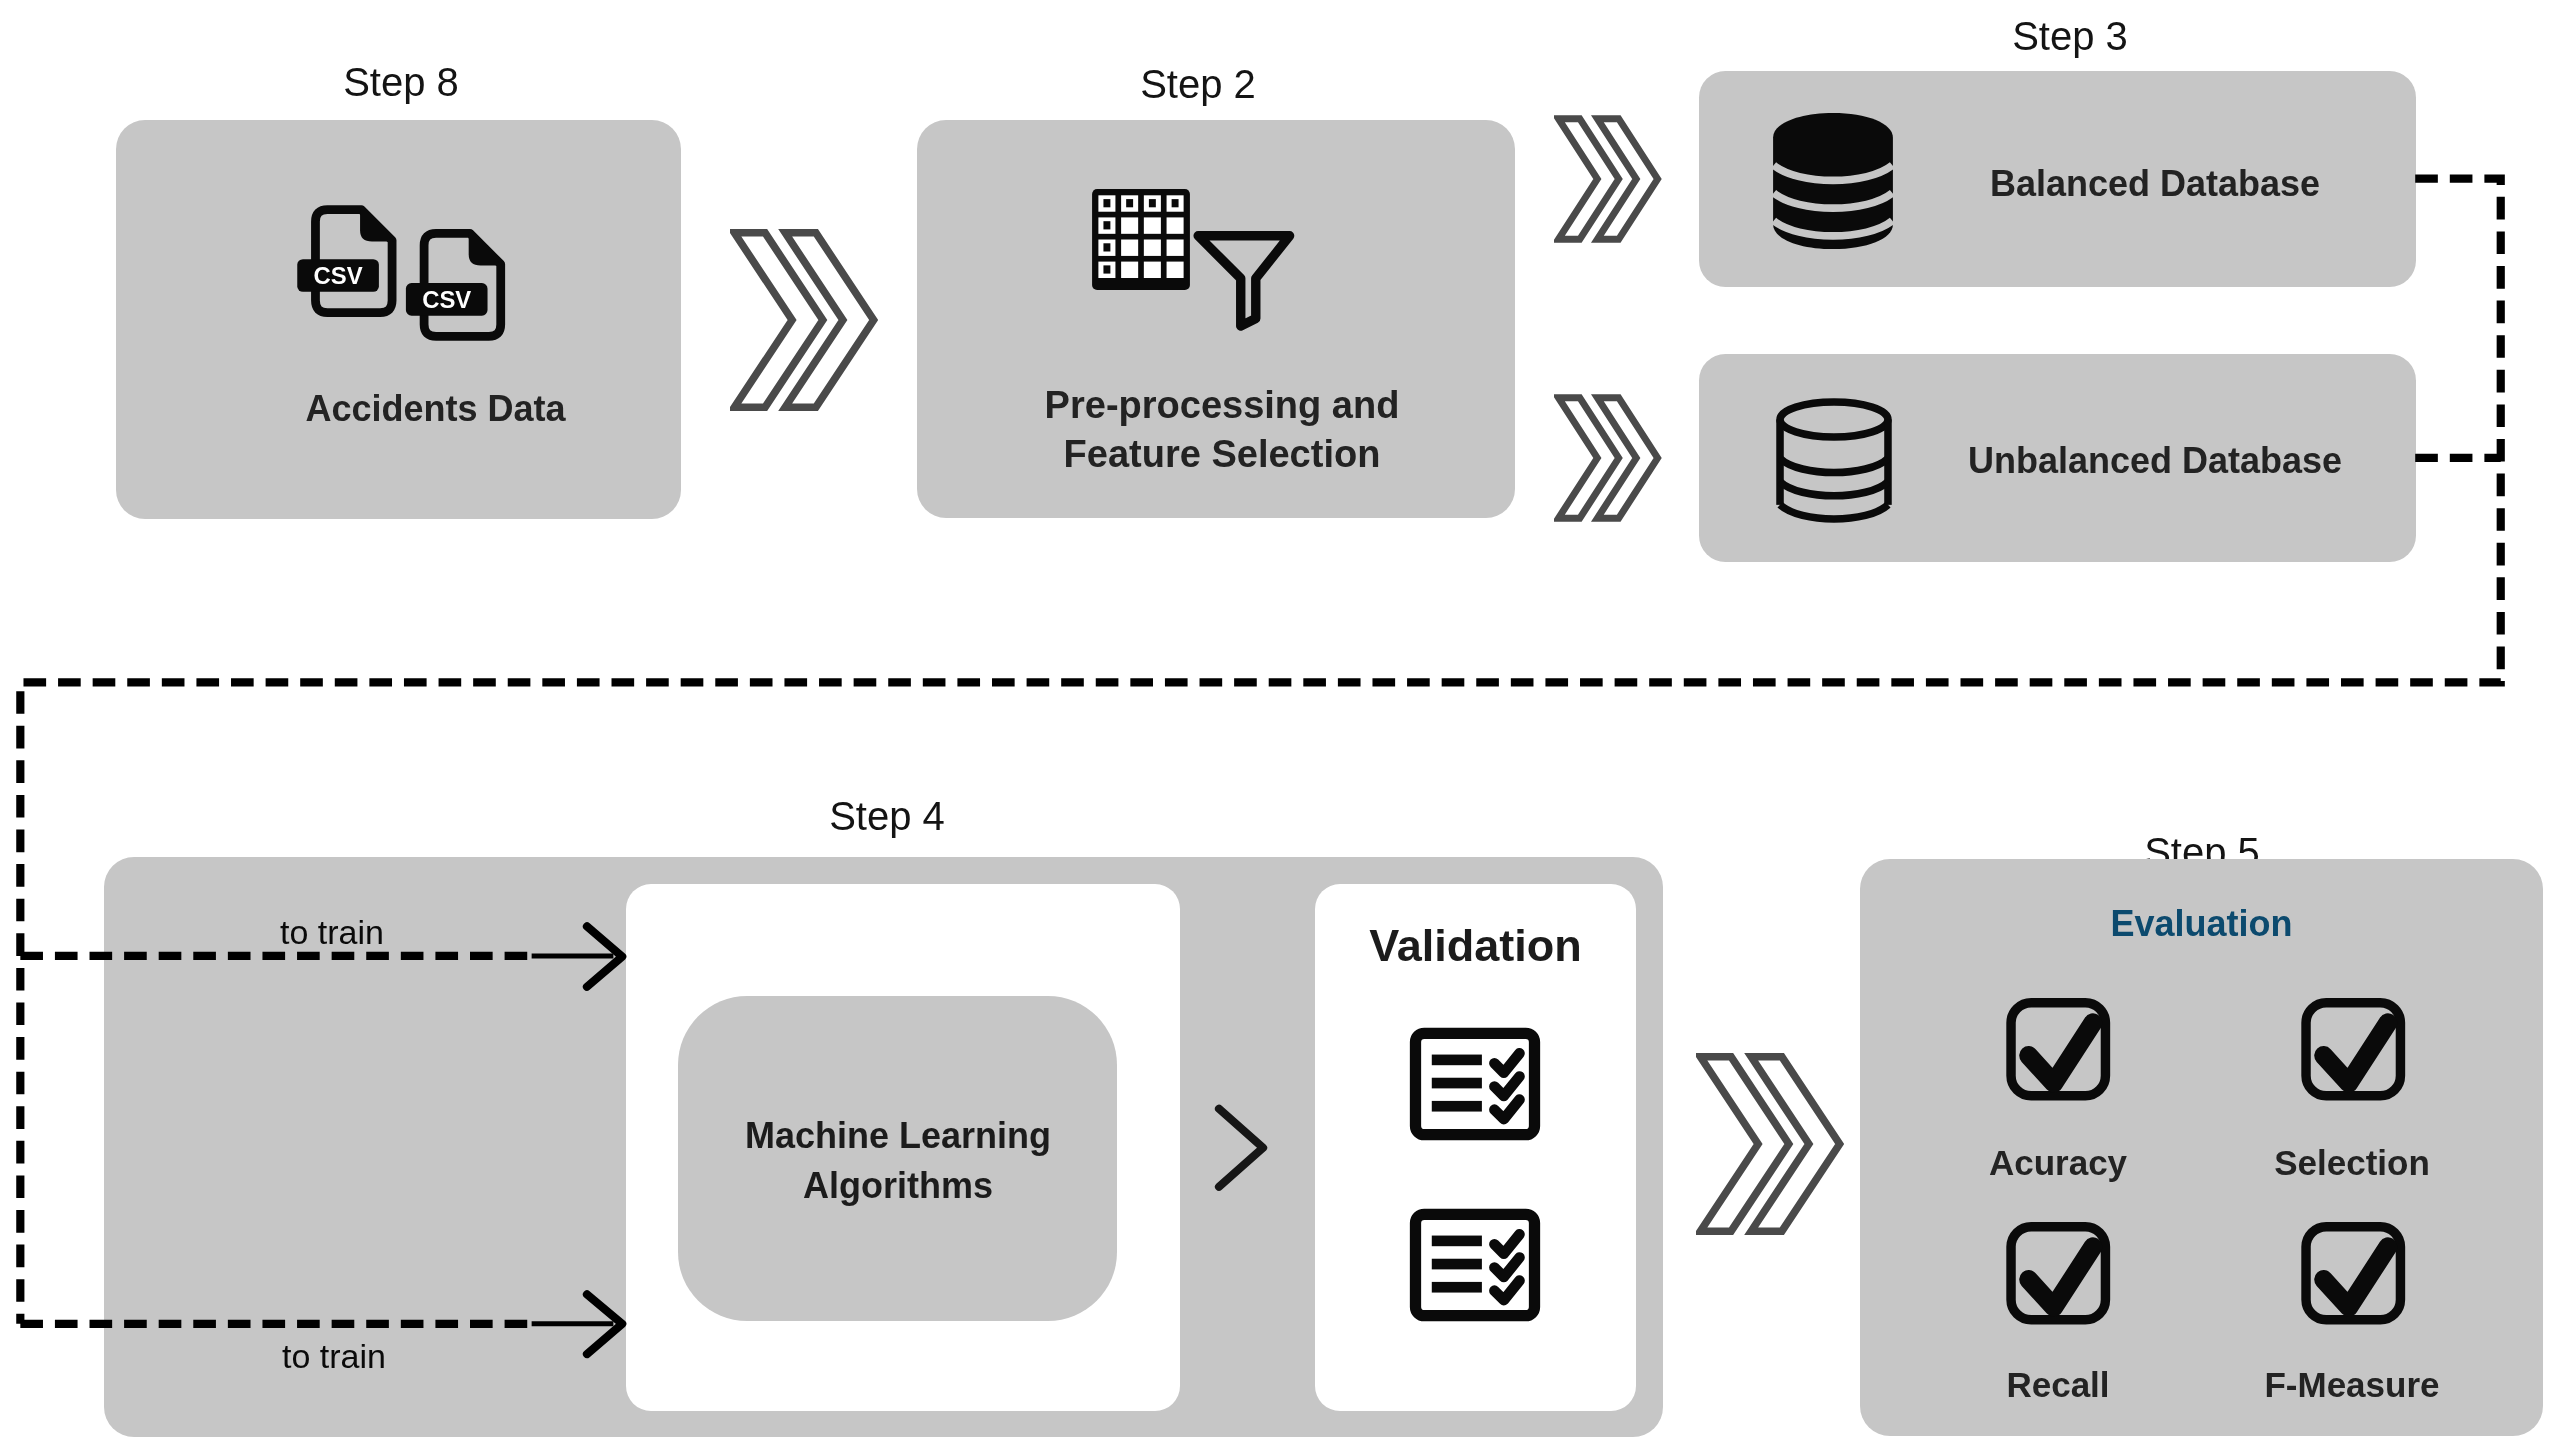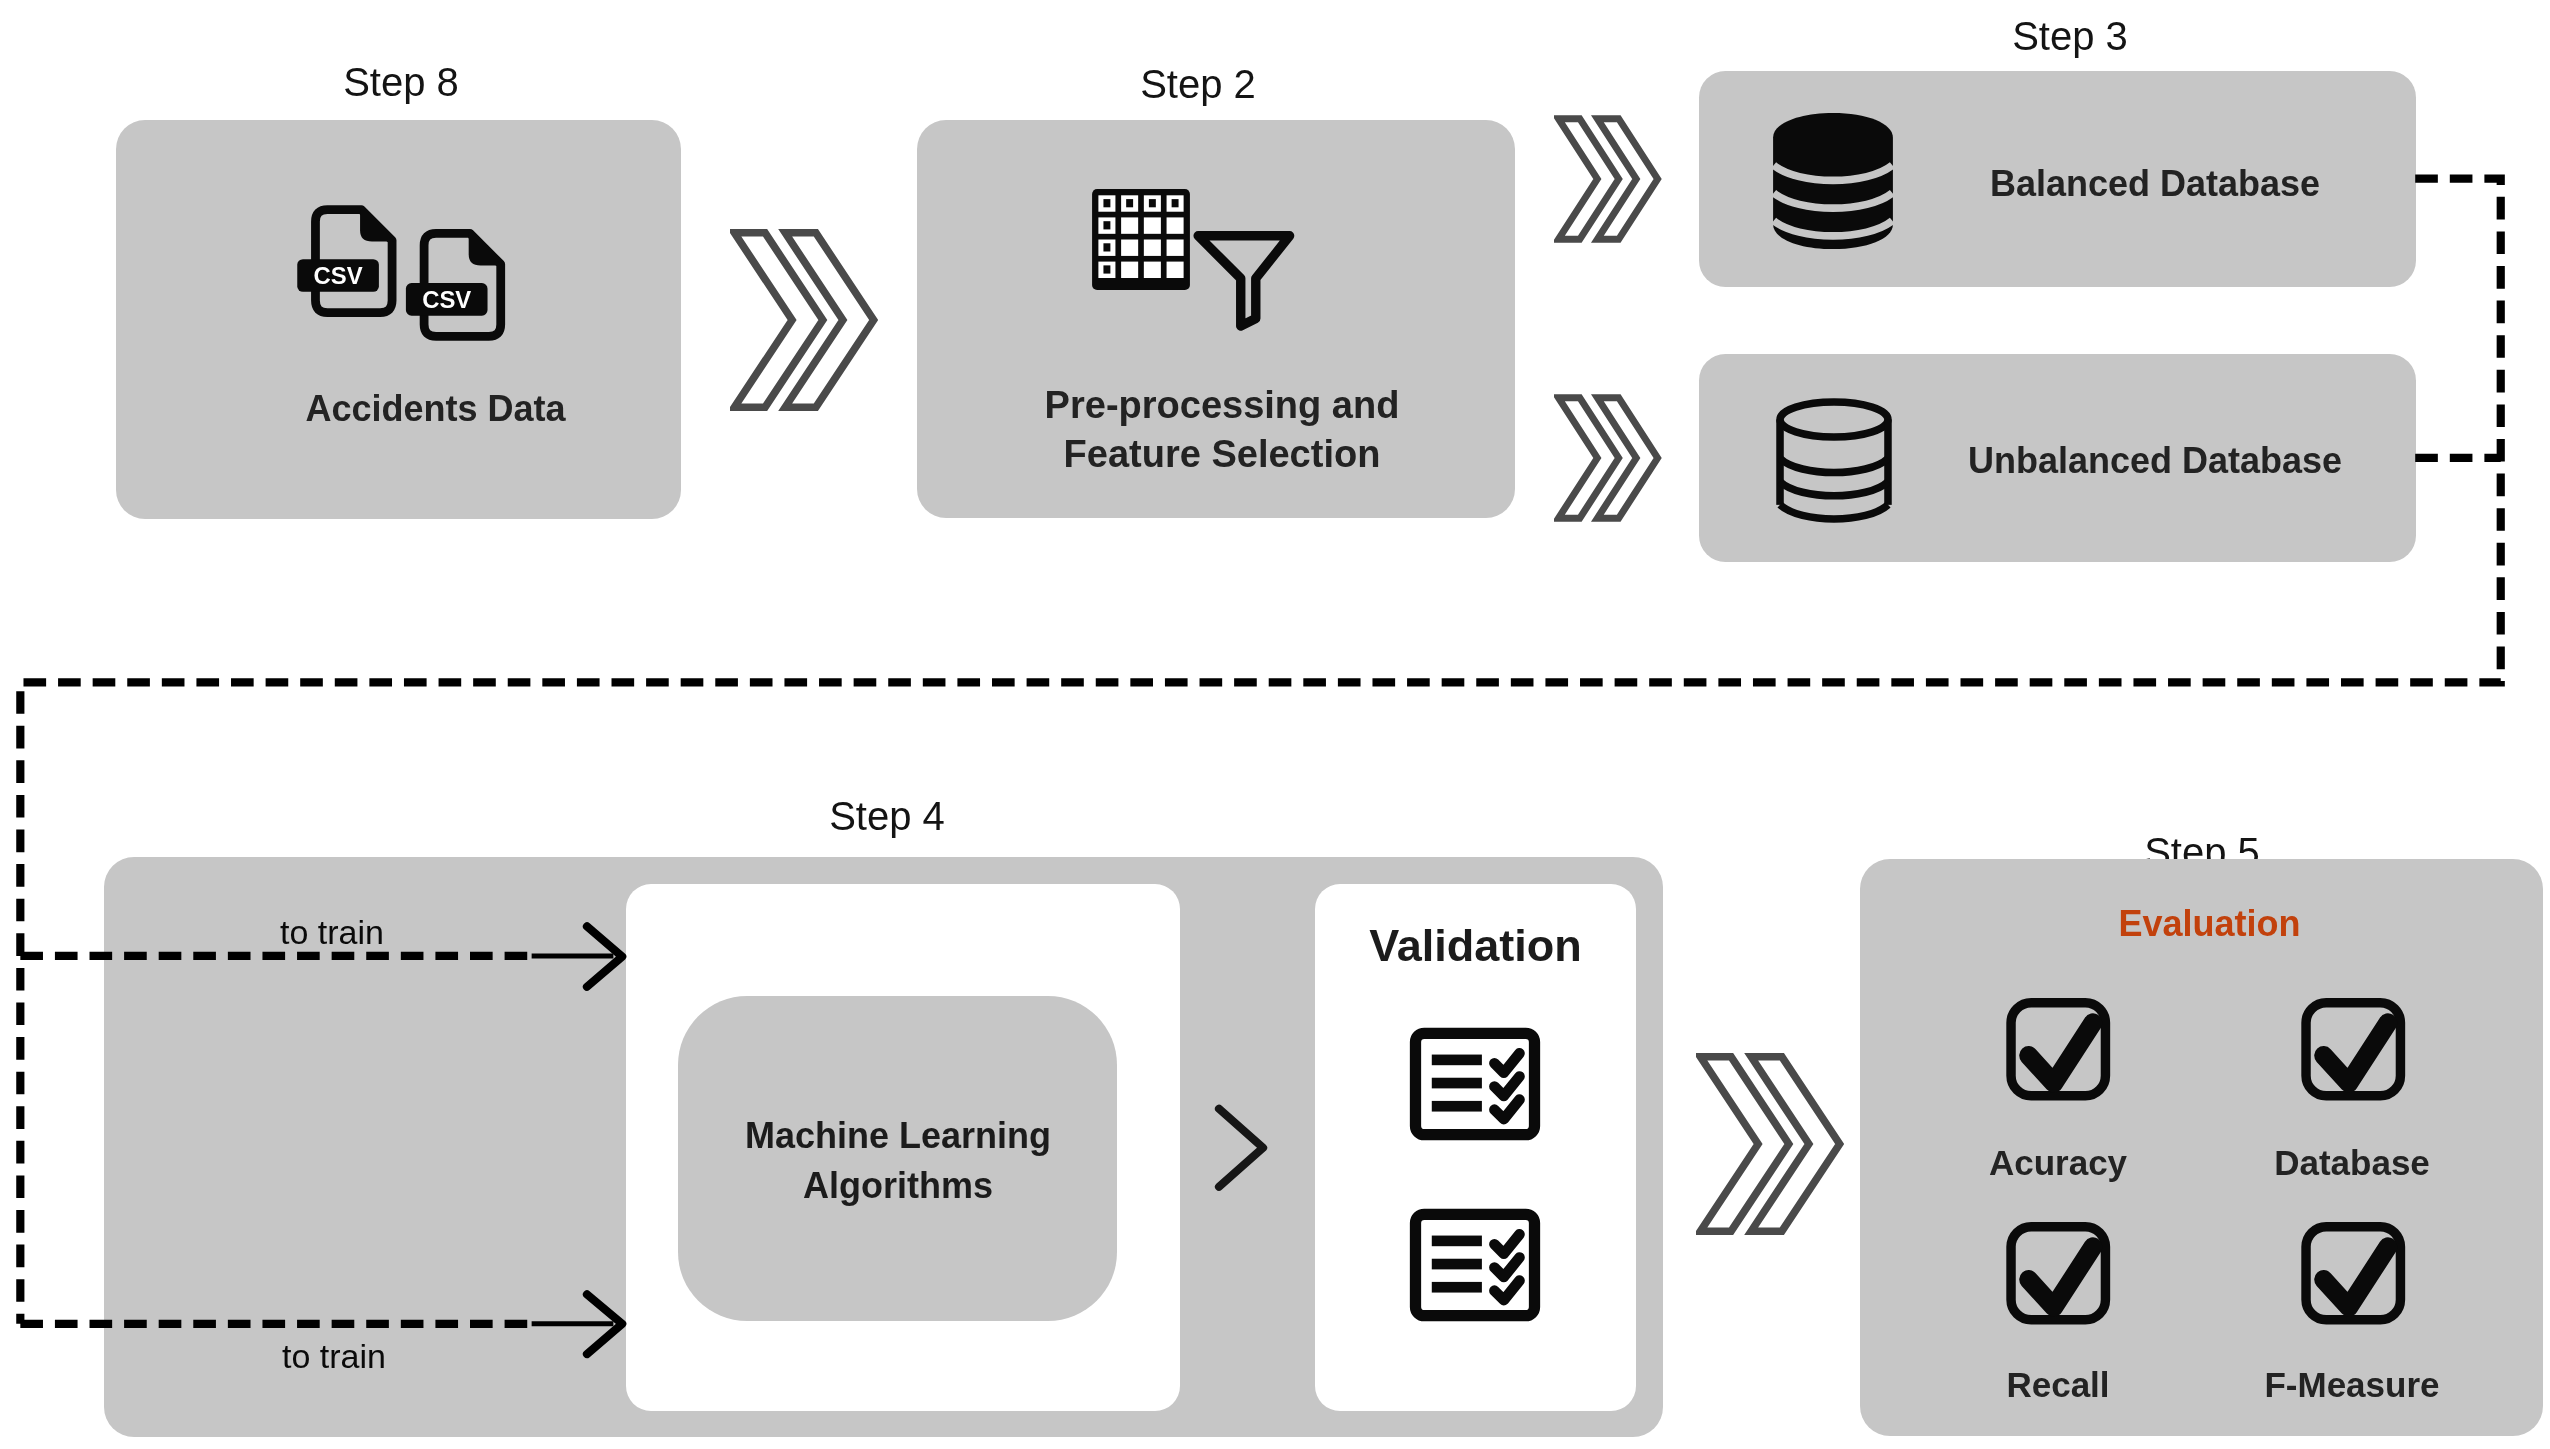--- a/index.html
+++ b/index.html
@@ -182,36 +182,36 @@
 
   <div class="train-label" style="left:332px;top:913px;">to train</div>
   <div class="train-label" style="left:334px;top:1337px;">to train</div>
 
   <svg class="abs conn" style="left:1696px;top:1052px;" width="148" height="184" viewBox="0 0 236 292">
     <path d="M7,7 L56,7 L148,146 L56,285 L7,285 L99,146 Z" fill="#ffffff" stroke="#4a4a4a" stroke-width="12"></path>
     <path d="M95,7 L144,7 L236,146 L144,285 L95,285 L187,146 Z" fill="#ffffff" stroke="#4a4a4a" stroke-width="12" transform="translate(-7,0)"></path>
   </svg>
 
   <div class="gray-box" style="left:1860px;top:859px;width:683px;height:577px;border-radius:30px;"></div>
-  <div class="box-title" style="left:1860px;top:903px;width:683px;font-size:36px;color:#c2410c;padding-left:8px;">Evaluation</div>
+  <div class="box-title" style="left:1860px;top:903px;width:683px;font-size:36px;color:#0c4a6e;">Evaluation</div>
 
   <div>
     <svg class="abs" style="left:2006px;top:995px;" width="107" height="111" viewBox="0 0 170 176">
       <rect x="8" y="12" width="150" height="148" rx="32" fill="none" stroke="#0a0a0a" stroke-width="15"></rect>
       <path d="M36,96 L76,140 L138,44" stroke="#0a0a0a" stroke-width="30" fill="none" stroke-linecap="round" stroke-linejoin="round"></path>
     </svg>
     <div class="metric-label" style="left:2058px;top:1115px;">Acuracy</div>
   </div>
 
   <div>
     <svg class="abs" style="left:2301px;top:995px;" width="107" height="111" viewBox="0 0 170 176">
       <rect x="8" y="12" width="150" height="148" rx="32" fill="none" stroke="#0a0a0a" stroke-width="15"></rect>
       <path d="M36,96 L76,140 L138,44" stroke="#0a0a0a" stroke-width="30" fill="none" stroke-linecap="round" stroke-linejoin="round"></path>
     </svg>
-    <div class="metric-label" style="left:2352px;top:1115px;">Database</div>
+    <div class="metric-label" style="left:2352px;top:1115px;">Selection</div>
   </div>
 
   <div>
     <svg class="abs" style="left:2006px;top:1219px;" width="107" height="111" viewBox="0 0 170 176">
       <rect x="8" y="12" width="150" height="148" rx="32" fill="none" stroke="#0a0a0a" stroke-width="15"></rect>
       <path d="M36,96 L76,140 L138,44" stroke="#0a0a0a" stroke-width="30" fill="none" stroke-linecap="round" stroke-linejoin="round"></path>
     </svg>
     <div class="metric-label" style="left:2058px;top:1337px;">Recall</div>
   </div>
 

